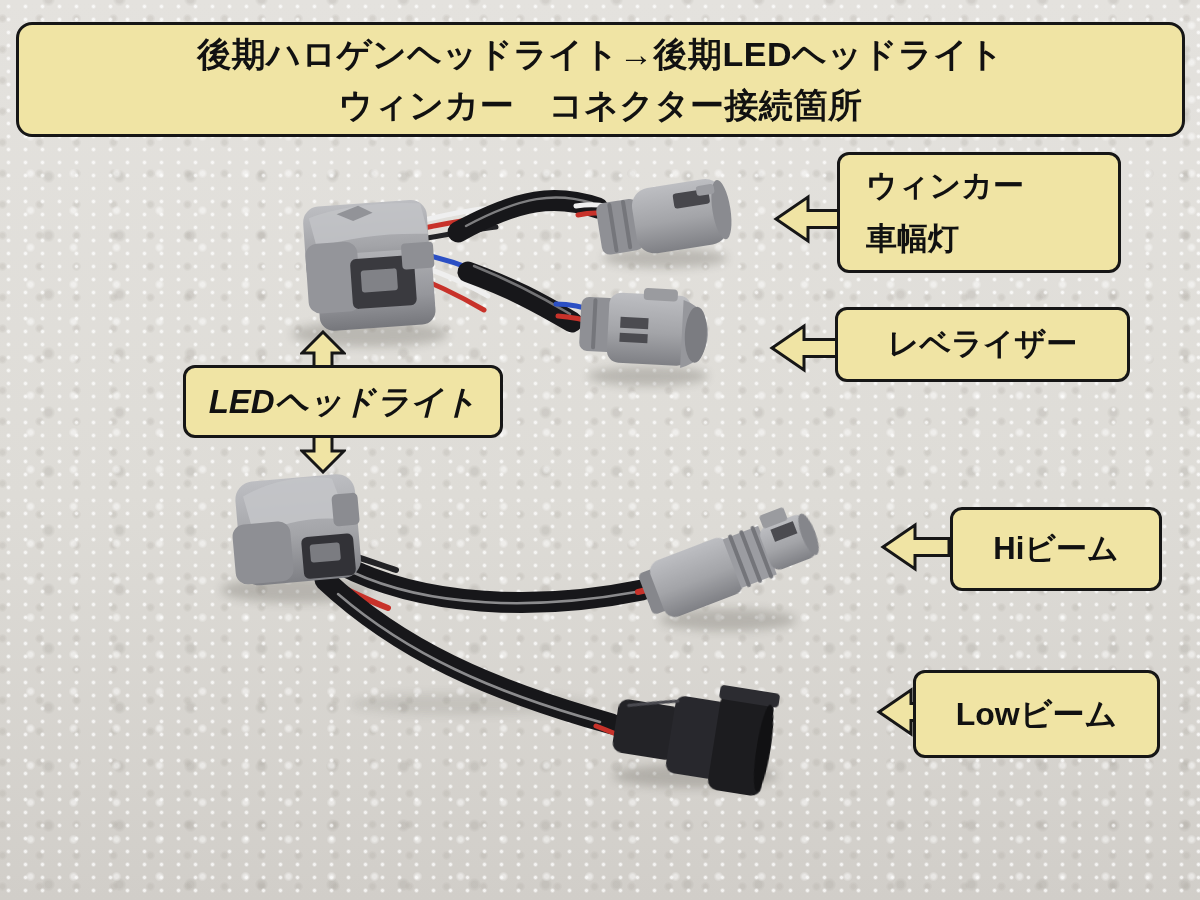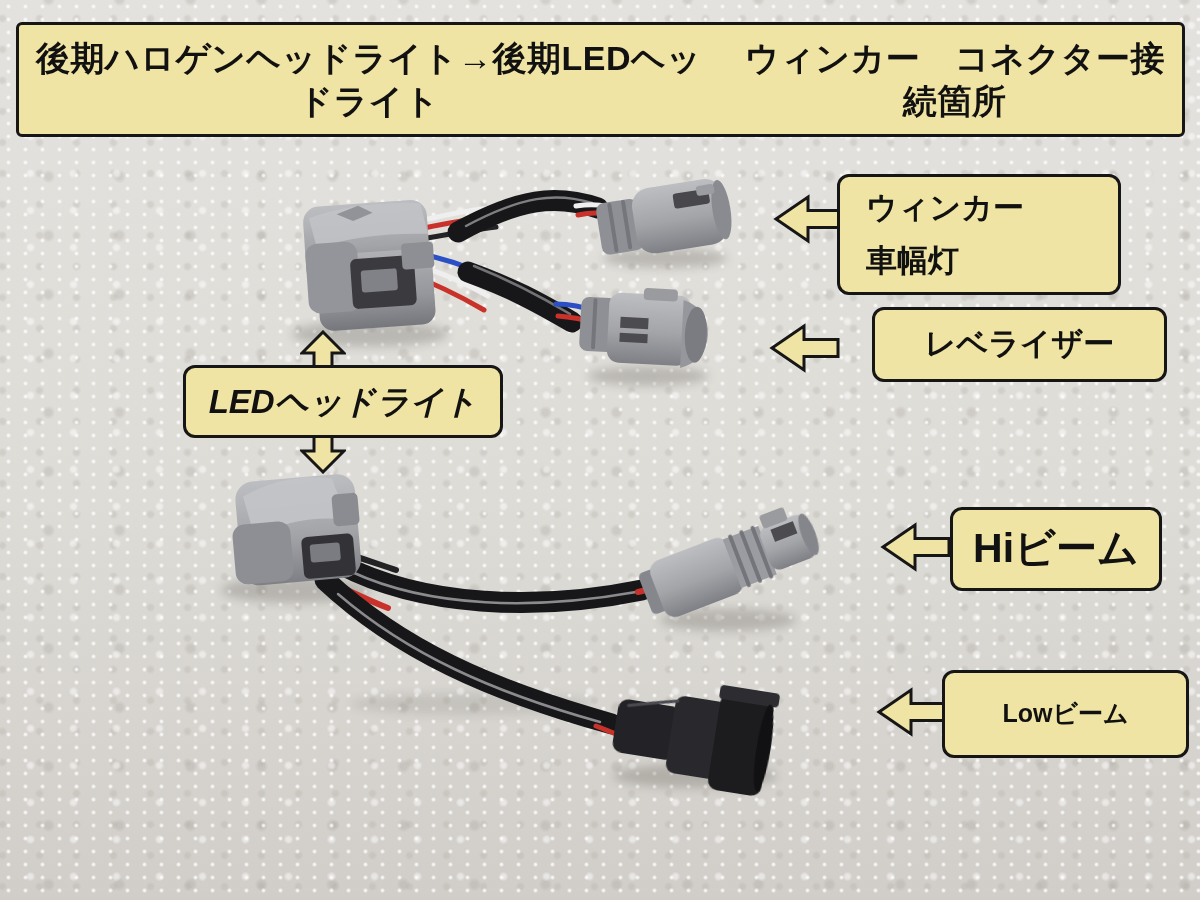--- a/index.html
+++ b/index.html
@@ -18,31 +18,31 @@
   }
   .photo{position:absolute;inset:0;z-index:0;}
   .arrow{position:absolute;z-index:1;}
   .box{
     position:absolute;z-index:2;background:var(--label-fill,#f0e4a4);
     border:3px solid var(--label-border,#161616);
     font-weight:bold;display:flex;align-items:center;justify-content:center;
     text-align:center;line-height:1.25;
   }
   .title-box{
-    left:16px;top:22px;width:1163px;height:109px;border-radius:6px;
-    flex-direction:row;gap:9px;font-size:34px;letter-spacing:.5px;
+    left:16px;top:22px;width:1163px;height:109px;border-radius:16px;
+    flex-direction:column;gap:9px;font-size:34px;letter-spacing:.5px;
   }
   .lbl{border-radius:12px;}
   #lbl-winker{left:837px;top:152px;width:252px;height:115px;font-size:31px;
     flex-direction:column;align-items:flex-start;justify-content:center;
-    gap:14px;padding-left:26px;box-sizing:content-box;margin-top:22px;}
-  #lbl-levelizer{left:872px;top:307px;width:289px;height:69px;font-size:31px;}
+    gap:14px;padding-left:26px;box-sizing:content-box;}
+  #lbl-levelizer{left:835px;top:307px;width:289px;height:69px;font-size:31px;}
   #lbl-led{left:183px;top:365px;width:314px;height:67px;font-size:33px;font-style:italic;}
-  #lbl-hi{left:950px;top:507px;width:206px;height:78px;font-size:41px;}
-  #lbl-low{left:942px;top:670px;width:241px;height:82px;font-size:25px;justify-content:center;}
+  #lbl-hi{left:950px;top:507px;width:206px;height:78px;font-size:31px;}
+  #lbl-low{left:913px;top:670px;width:241px;height:82px;font-size:32px;justify-content:center;}
   .arrow polygon{fill:var(--label-fill,#f0e4a4);stroke:var(--label-border,#161616);stroke-width:3;stroke-linejoin:miter;}
 </style>
 </head>
 <body>
 
 <div class="stage">
 
   <svg class="photo" viewBox="0 0 1200 900">
     <defs>
       <linearGradient id="gBody" x1="0" y1="0" x2="0" y2="1">

